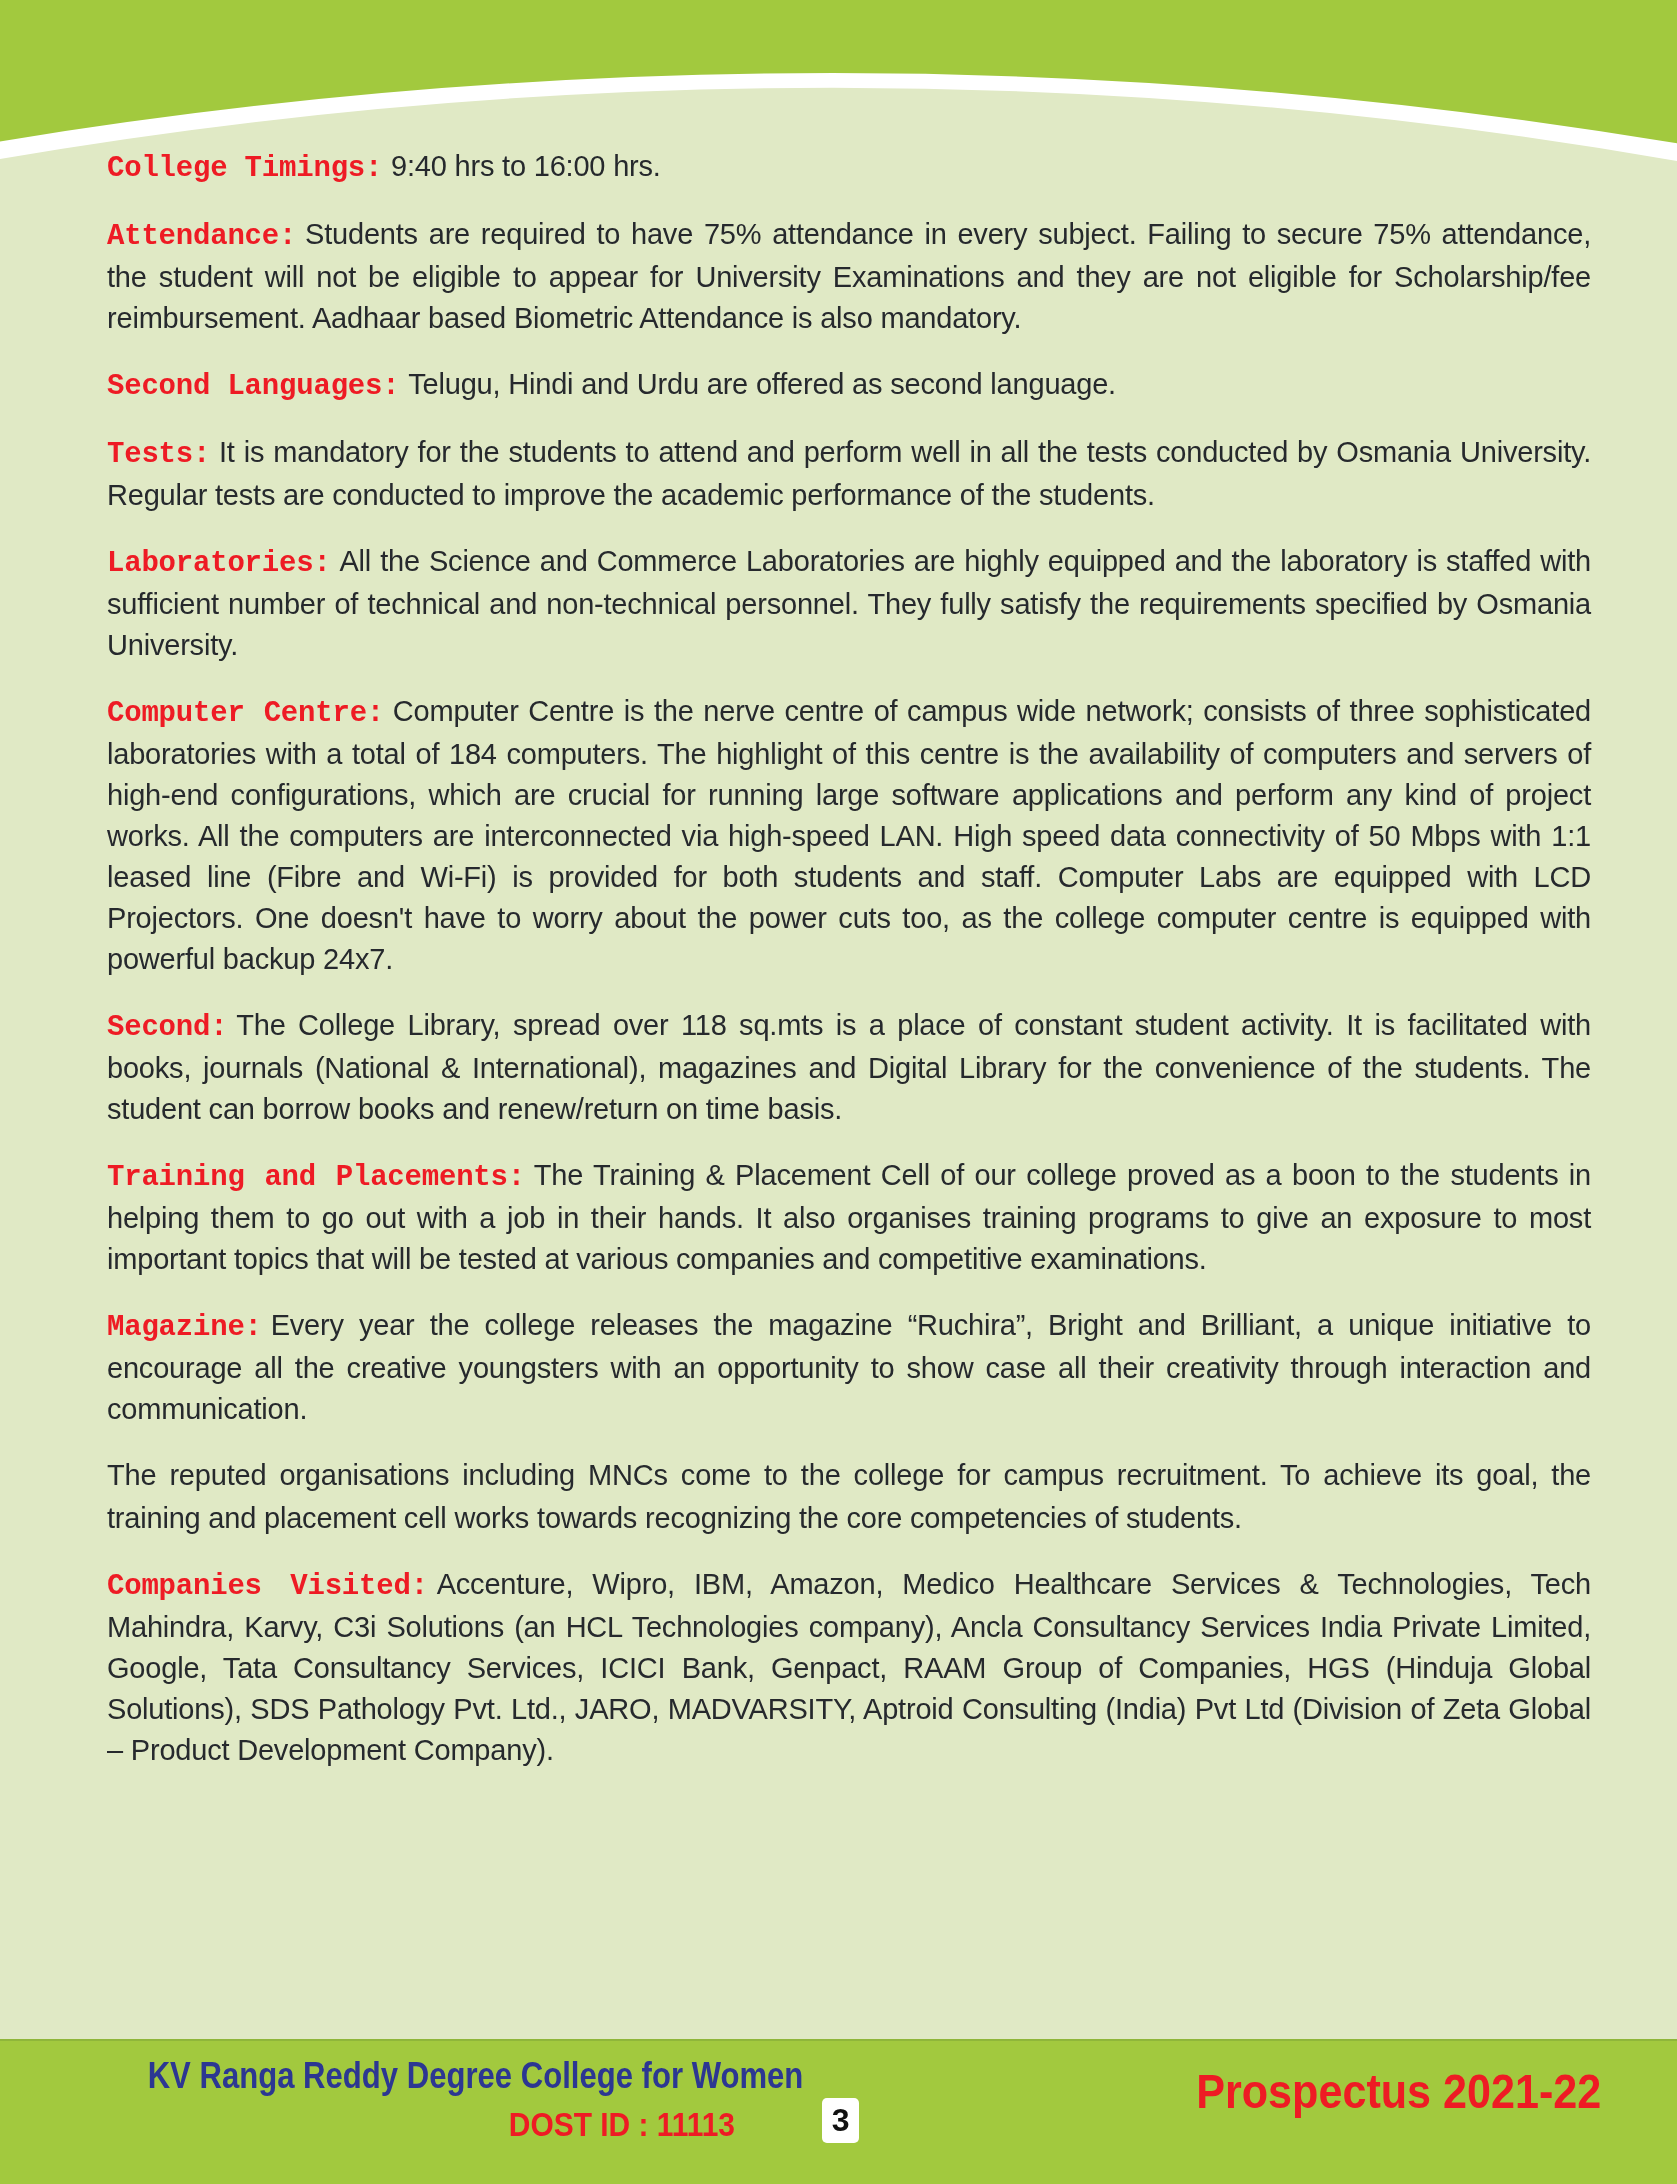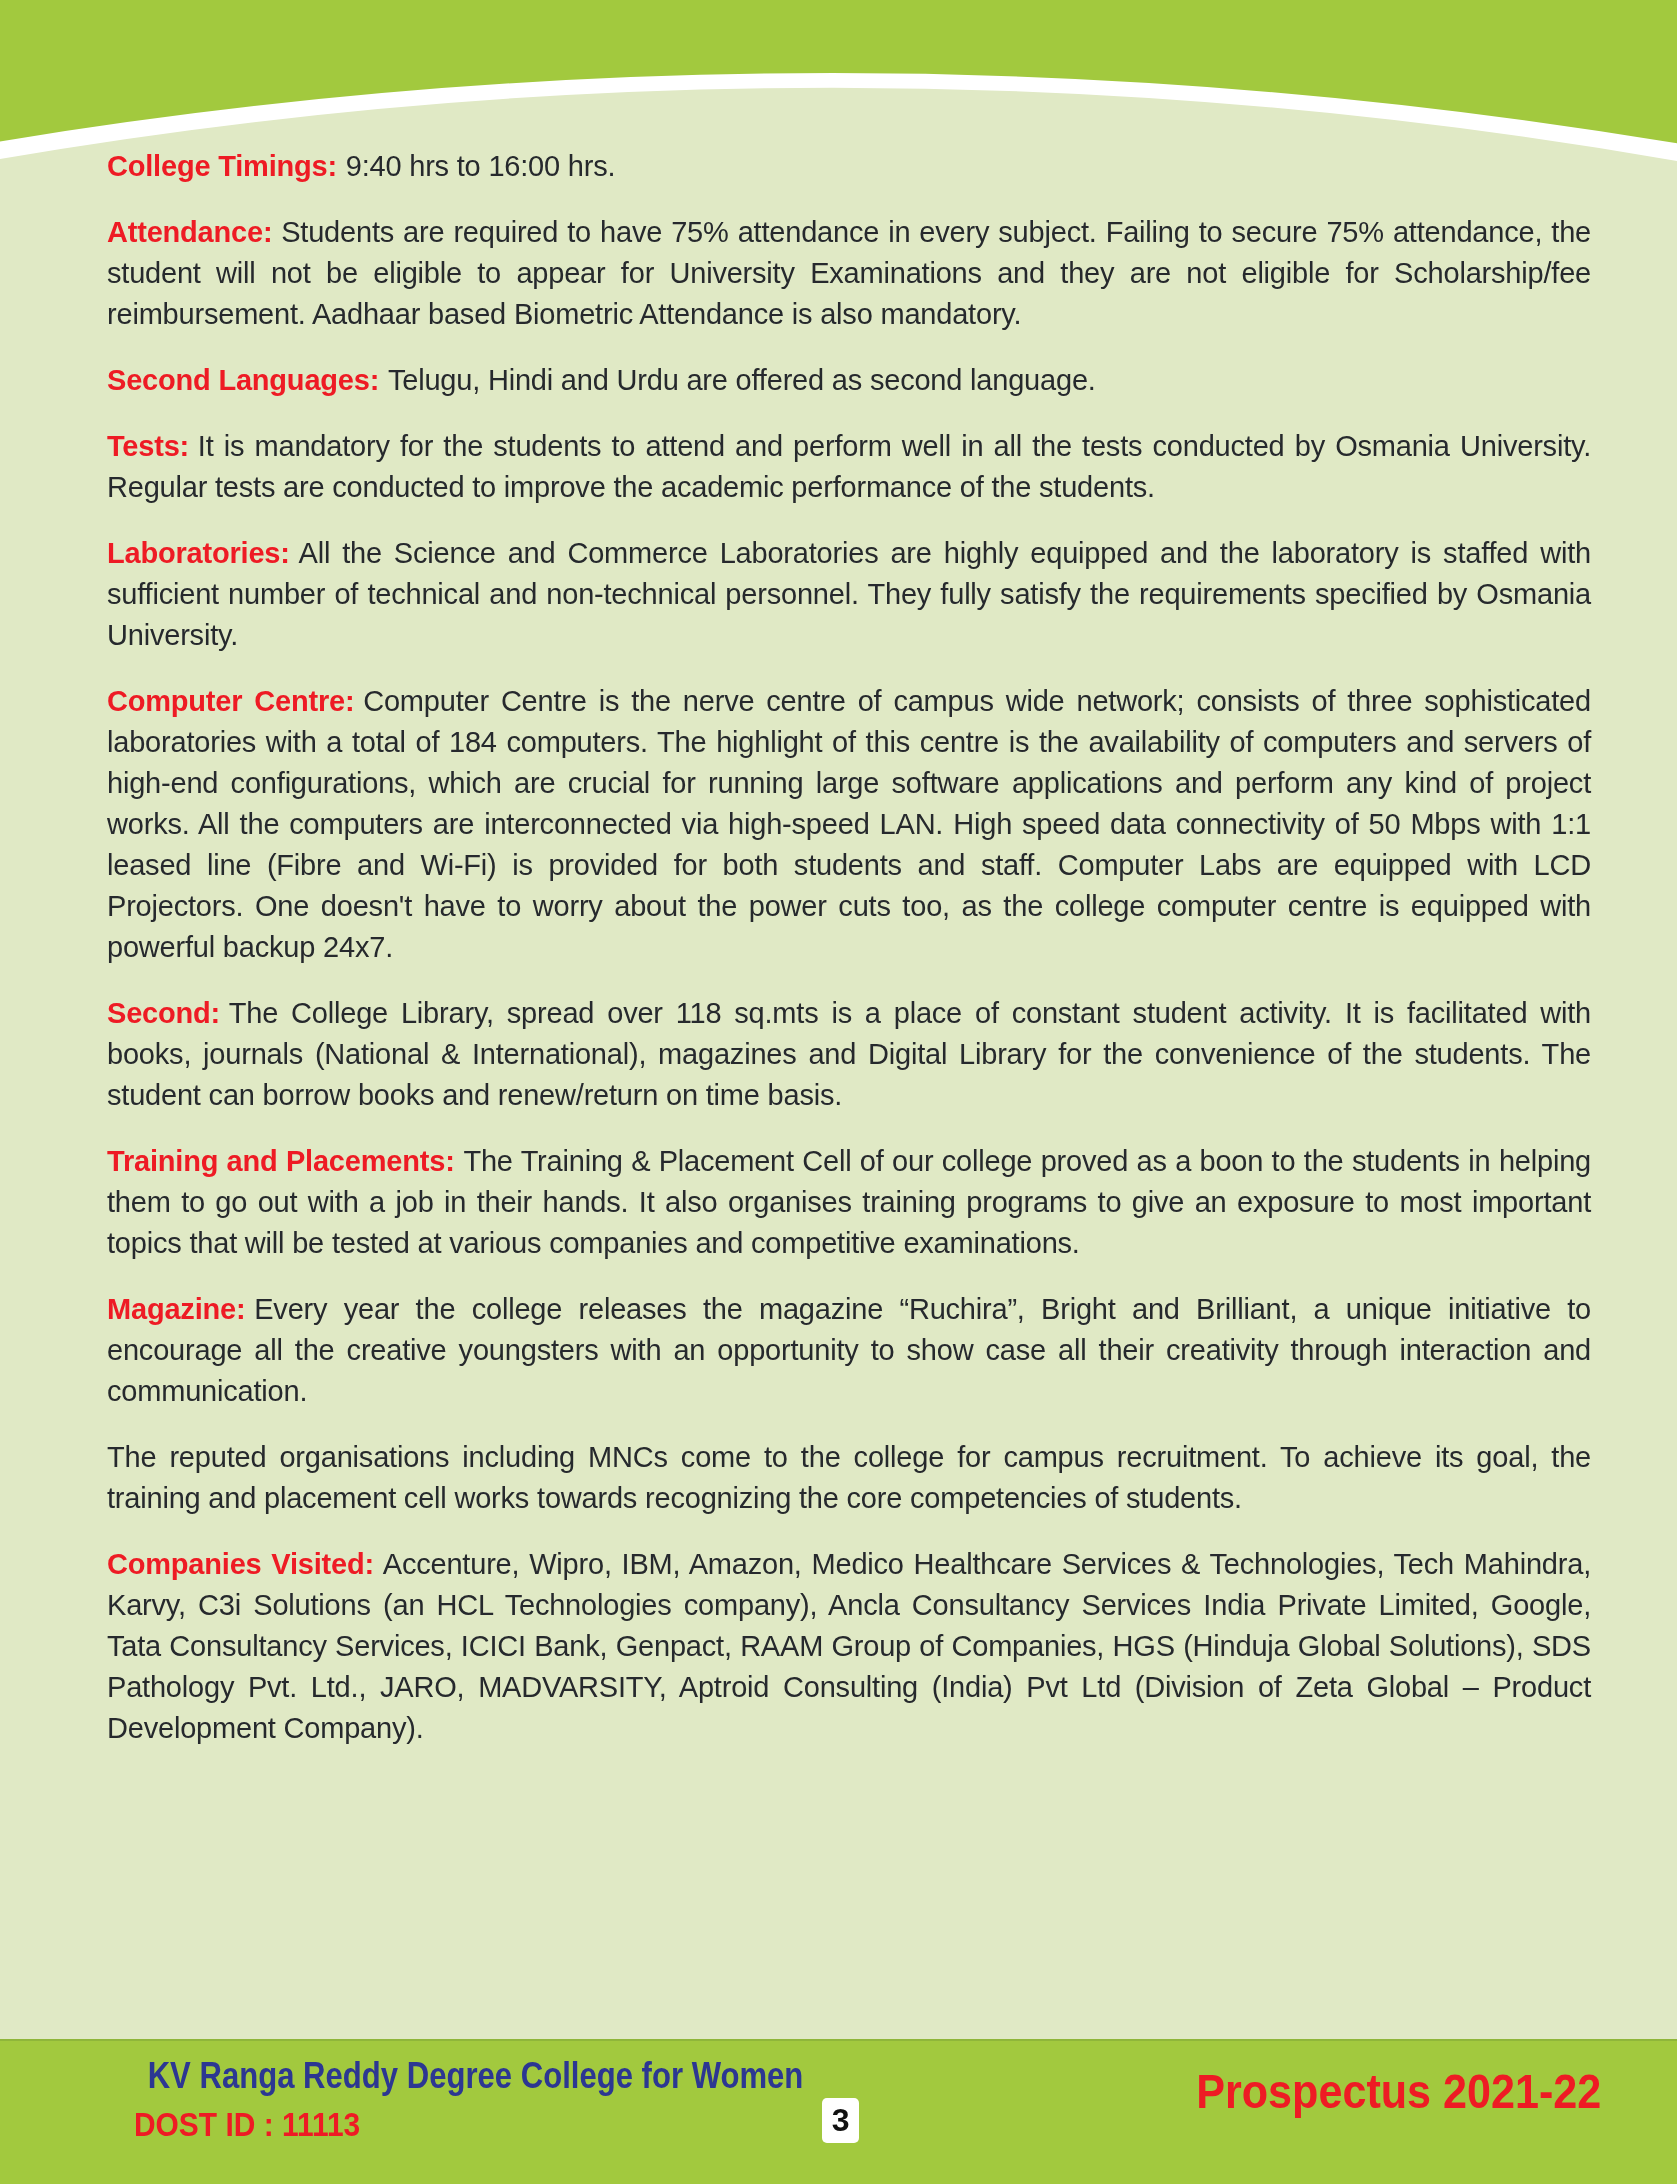--- a/index.html
+++ b/index.html
@@ -31,31 +31,32 @@
     letter-spacing:-0.2px;
   }
   .para{
     text-align:justify;
     margin-bottom:25px;
   }
   .sec-heading{
     color:var(--red);
     font-weight:bold;
     margin-right:8.8px;
+    font-family:Liberation Mono, monospace;
   }
   .sec-heading:empty{margin-right:0;}
   .sec-body{}
   .footer{
     position:absolute;bottom:0;left:0;right:0;height:146px;
     background:var(--green);
     border-top:2.9px solid var(--footer-edge);
   }
   .footer-left{
     position:absolute;left:93px;top:13.7px;width:683px;
-    text-align:left;
+    text-align:right;
   }
   .college-name{
     color:var(--blue);
     font-weight:bold;
     font-size:37px;
     white-space:nowrap;
     transform:scaleX(0.84);
     transform-origin:50% 50%;
   }
   .dost-id{

